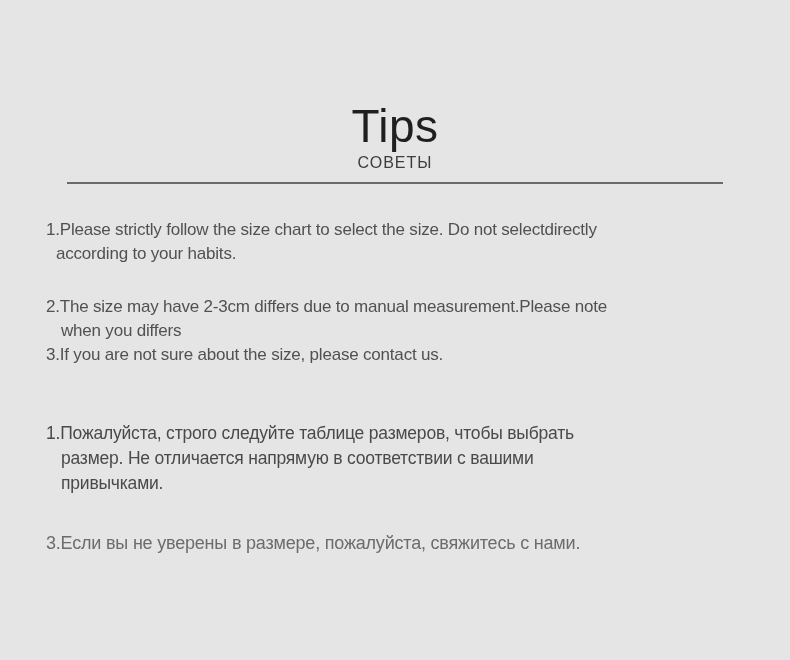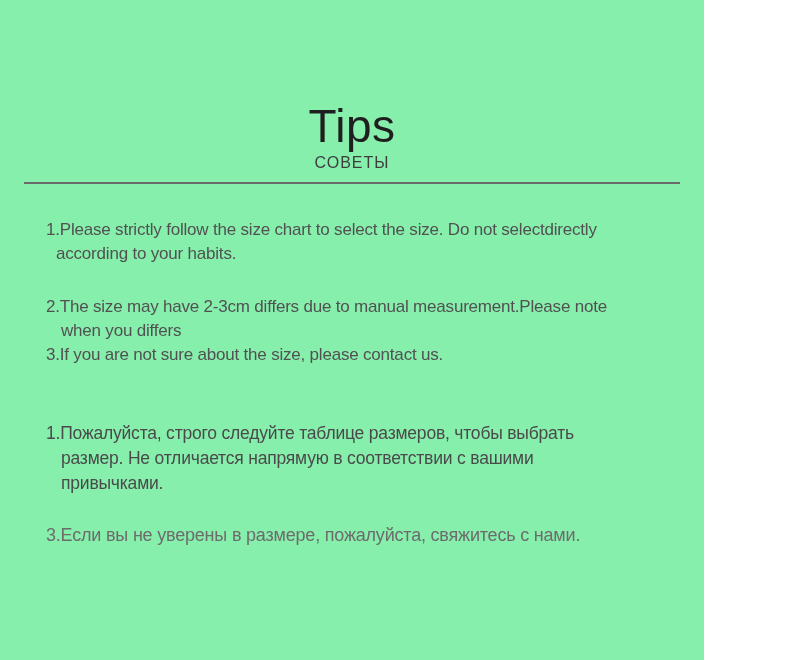--- a/index.html
+++ b/index.html
@@ -2,23 +2,23 @@
 <html><head>
 <meta charset="utf-8">
 <style>
   html, body {
     margin: 0;
     padding: 0;
     background: #ffffff;
   }
   .page {
     position: relative;
-    width: 704px;
+    width: 790px;
     height: 660px;
-    background: #86efac;
+    background: #e5e5e5;
     overflow: hidden;
     font-family: "Liberation Sans", sans-serif;
   }
   .header {
     text-align: center;
     padding-top: 100px;
   }
   .title {
     font-size: 46px;
     line-height: 52px;
@@ -69,21 +69,21 @@
     font-size: 18px;
     line-height: 26px;
     color: #6c6c6c;
     letter-spacing: -0.2px;
   }
   .mt-en1 { margin-top: 34px; }
   .mt-en2 { margin-top: 29px; }
   .mt-en3 { }
   .mt-ru1 { margin-top: 54px; }
   .mt-ru2 { margin-top: 28px; }
-  .mt-ru3 { margin-top: 26px; }
+  .mt-ru3 { margin-top: 34px; }
 </style>
 </head>
 <body>
 
 <div class="page">
 
   <div class="header">
     <div class="title">Tips</div>
     <div class="subtitle">СОВЕТЫ</div>
   </div>

